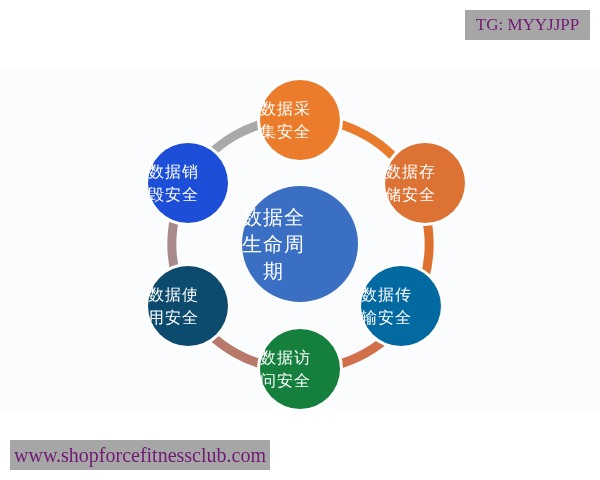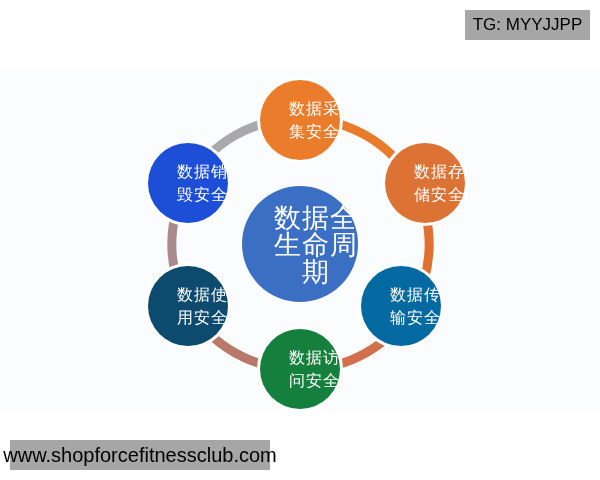--- a/index.html
+++ b/index.html
@@ -8,34 +8,34 @@
       background: #ffffff;
       font-family: "DejaVu Sans", sans-serif;
     }
     .panel {
       position: absolute; left: 0; top: 70px; width: 600px; height: 340px;
       background: #fbfcfd;
     }
     .ring-svg { position: absolute; left: 0; top: 0; width: 600px; height: 480px; }
     .node {
       position: absolute; border-radius: 50%;
-      display: flex; align-items: center; justify-content: flex-end;
+      display: flex; align-items: center; justify-content: flex-start;
       text-align: center; color: #ffffff;
       box-shadow: 0 0 0 3px #ffffff;
     }
     .node .txt {
       display: block; white-space: pre-line;
       font-size: 16px; line-height: 23px; letter-spacing: 1px;
     }
     .node.small { width: 80px; height: 80px; }
     .node.center { width: 116px; height: 116px; box-shadow: none; }
-    .node.center .txt { font-size: 27px; line-height: 27px; letter-spacing: 1px; }
+    .node.center .txt { font-size: 20px; line-height: 27px; letter-spacing: 1px; }
     .watermark {
-      position: absolute; background: #a6a6a6; color: #000000;
-      font-family: Liberation Sans, sans-serif;
+      position: absolute; background: #a6a6a6; color: #701a75;
+      font-family: Liberation Serif, serif;
       display: flex; align-items: center; justify-content: center;
     }
     .wm-tg { left: 465px; top: 10px; width: 125px; height: 30px; font-size: 17px; }
     .wm-url { left: 10px; top: 440px; width: 260px; height: 30px; font-size: 20px; }
   </style>
 </head>
 <body>
 
 <div class="panel"></div>
 

